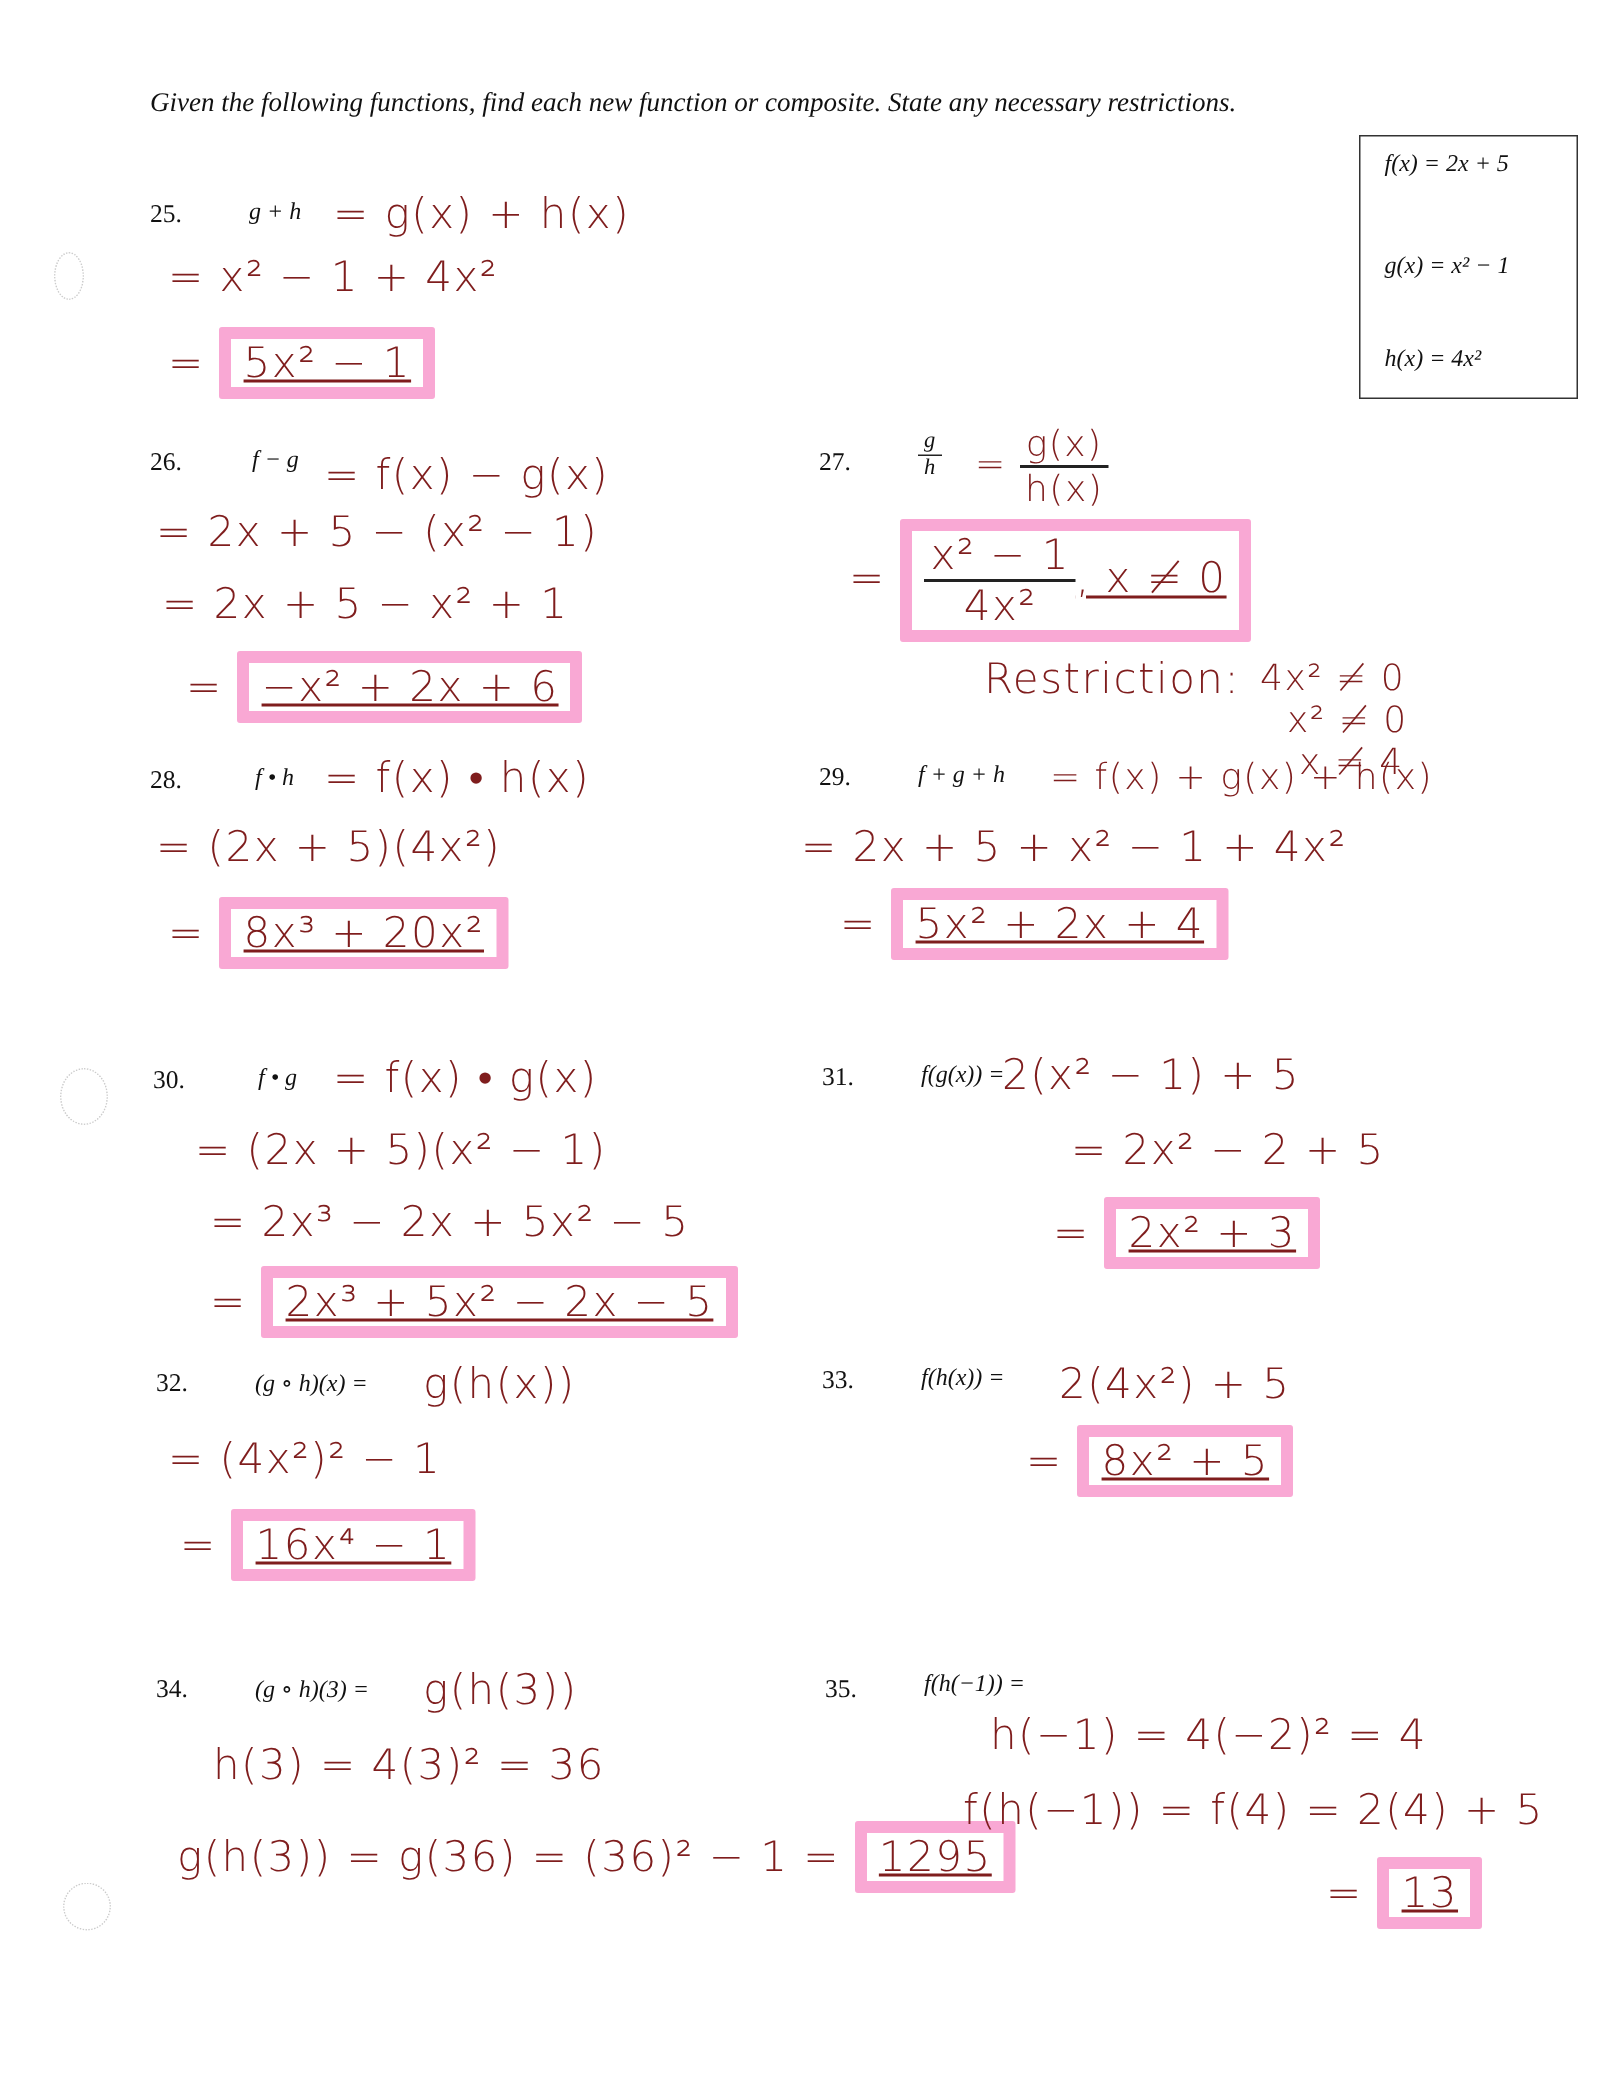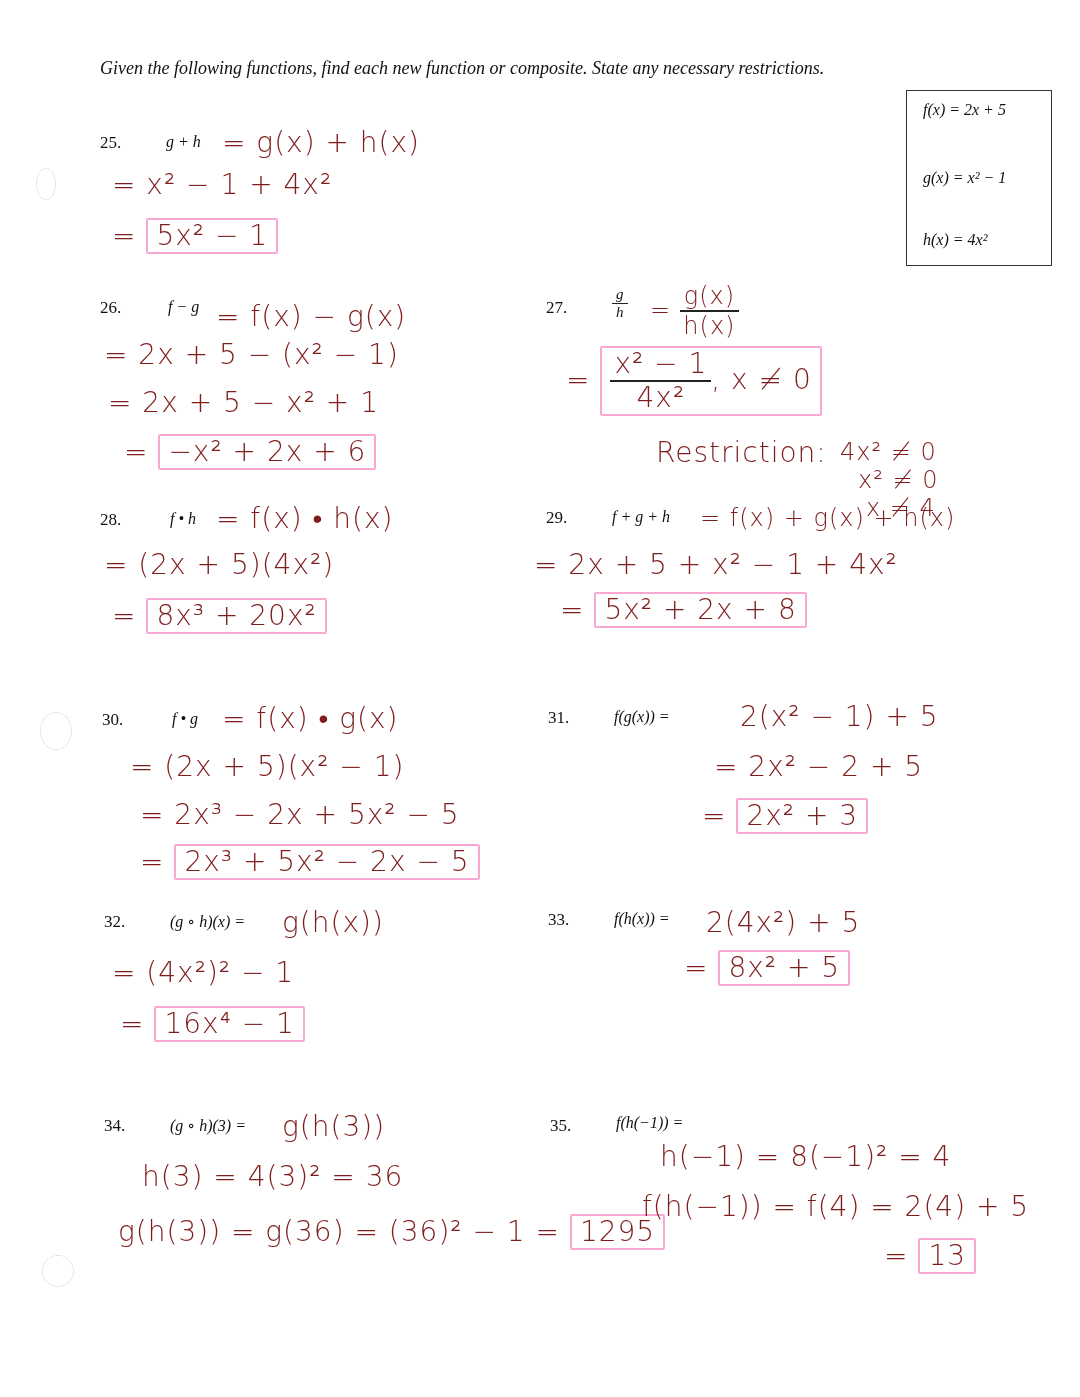--- a/index.html
+++ b/index.html
@@ -7,21 +7,21 @@
   .serif { font-family: "Liberation Serif", "DejaVu Serif", serif; }
   .hand { font-family: "DejaVu Sans", sans-serif; font-weight: 300; color: #7f1d1d; letter-spacing: 1px; }
   .abs { position: absolute; white-space: nowrap; }
   .instr { left: 100px; top: 58px; font-size: 18px; font-style: italic; }
   .fbox { left: 866px; top: 90px; width: 144px; height: 174px; border: 1.5px solid #333; margin-left: 40px; }
   .fbox .def { position: absolute; left: 16px; font-size: 16px; font-style: italic; }
   .num { font-size: 17px; }
   .label { font-size: 16px; font-style: italic; }
   .hw { font-size: 28px; }
   .hw-sm { font-size: 24px; }
-  .boxed { display: inline-block; border: 2px solid #f9a8d4; padding: 0 8px; line-height: 1.15; border-radius: 2px; }
+  .boxed { display: inline-block; border: 8px solid #f9a8d4; padding: 0 8px; line-height: 1.15; border-radius: 2px; text-decoration: underline; }
   .frac { display: inline-block; vertical-align: middle; text-align: center; }
   .frac span { display: block; }
   .frac .top { border-bottom: 2px solid #222; padding: 0 4px; }
   .scan-mark { position: absolute; border: 1px dotted #ccc; border-radius: 50%; }
 </style>
 </head>
 <body>
 
 <div class="abs serif instr">Given the following functions, find each new function or composite.  State any necessary restrictions.</div>
 
@@ -71,36 +71,36 @@
   <div class="abs hand hw" style="left:216px;top:502px;">= f(x) • h(x)</div>
   <div class="abs hand hw" style="left:104px;top:548px;">= (2x + 5)(4x²)</div>
   <div class="abs hand hw" style="left:112px;top:598px;">= <span class="boxed">8x³ + 20x²</span></div>
 </div>
 
 <div>
   <div class="abs serif num" style="left:546px;top:508px;text-align:right;">29.</div>
   <div class="abs serif label" style="left:612px;top:508px;">f + g + h</div>
   <div class="abs hand hw-sm" style="left:700px;top:504px;">= f(x) + g(x) + h(x)</div>
   <div class="abs hand hw" style="left:534px;top:548px;">= 2x + 5 + x² − 1 + 4x²</div>
-  <div class="abs hand hw" style="left:560px;top:592px;">= <span class="boxed">5x² + 2x + 8</span></div>
+  <div class="abs hand hw" style="left:560px;top:592px;">= <span class="boxed">5x² + 2x + 4</span></div>
 </div>
 
 <div>
   <div class="abs serif num" style="left:102px;top:710px;">30.</div>
   <div class="abs serif label" style="left:172px;top:710px;">f • g</div>
   <div class="abs hand hw" style="left:222px;top:702px;">= f(x) • g(x)</div>
   <div class="abs hand hw" style="left:130px;top:750px;">= (2x + 5)(x² − 1)</div>
   <div class="abs hand hw" style="left:140px;top:798px;">= 2x³ − 2x + 5x² − 5</div>
   <div class="abs hand hw" style="left:140px;top:844px;">= <span class="boxed">2x³ + 5x² − 2x − 5</span></div>
 </div>
 
 <div>
   <div class="abs serif num" style="left:548px;top:708px;">31.</div>
   <div class="abs serif label" style="left:614px;top:708px;">f(g(x)) =</div>
-  <div class="abs hand hw" style="left:740px;top:700px;">2(x² − 1) + 5</div>
+  <div class="abs hand hw" style="left:668px;top:700px;">2(x² − 1) + 5</div>
   <div class="abs hand hw" style="left:714px;top:750px;">= 2x² − 2 + 5</div>
   <div class="abs hand hw" style="left:702px;top:798px;">= <span class="boxed">2x² + 3</span></div>
 </div>
 
 <div>
   <div class="abs serif num" style="left:104px;top:912px;">32.</div>
   <div class="abs serif label" style="left:170px;top:912px;">(g ∘ h)(x) =</div>
   <div class="abs hand hw" style="left:282px;top:906px;">g(h(x))</div>
   <div class="abs hand hw" style="left:112px;top:956px;">= (4x²)² − 1</div>
   <div class="abs hand hw" style="left:120px;top:1006px;">= <span class="boxed">16x⁴ − 1</span></div>
@@ -117,16 +117,16 @@
   <div class="abs serif num" style="left:104px;top:1116px;">34.</div>
   <div class="abs serif label" style="left:170px;top:1116px;">(g ∘ h)(3) =</div>
   <div class="abs hand hw" style="left:282px;top:1110px;">g(h(3))</div>
   <div class="abs hand hw" style="left:142px;top:1160px;">h(3) = 4(3)² = 36</div>
   <div class="abs hand hw" style="left:118px;top:1214px;"><span>g(h(3)) = g(36) = (36)² − 1 =</span> <span class="boxed">1295</span></div>
 </div>
 
 <div>
   <div class="abs serif num" style="left:550px;top:1116px;">35.</div>
   <div class="abs serif label" style="left:616px;top:1114px;">f(h(−1)) =</div>
-  <div class="abs hand hw" style="left:660px;top:1140px;">h(−1) = 8(−1)² = 4</div>
+  <div class="abs hand hw" style="left:660px;top:1140px;">h(−1) = 4(−2)² = 4</div>
   <div class="abs hand hw" style="left:642px;top:1190px;">f(h(−1)) = f(4) = 2(4) + 5</div>
   <div class="abs hand hw" style="left:884px;top:1238px;"><span>=</span> <span class="boxed">13</span></div>
 </div>
 
 </body></html>

